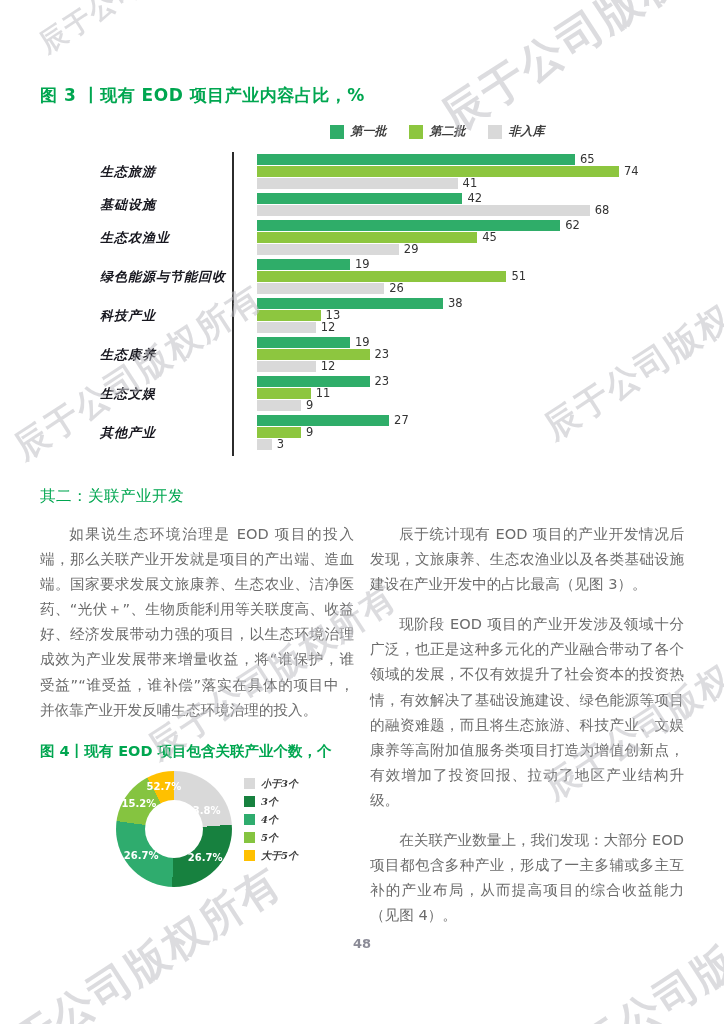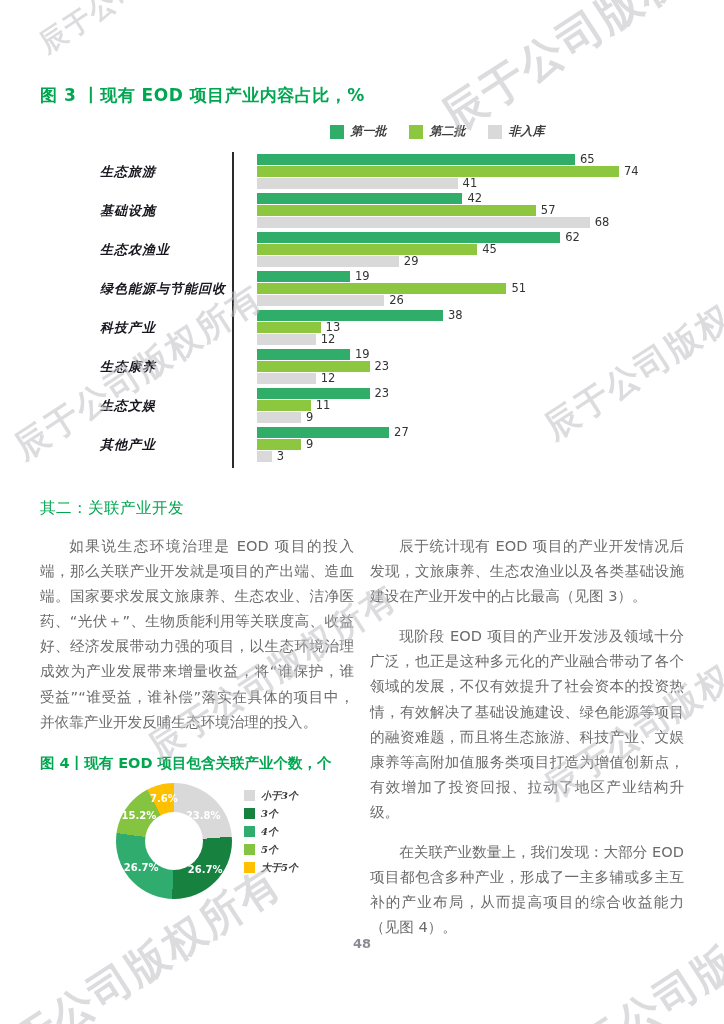--- a/index.html
+++ b/index.html
@@ -132,24 +132,20 @@
           </div>
         </div>
         <div class="bar-row">
           <div class="cat-label">基础设施</div>
           <div class="bar-group">
             <div class="bar-line">
               <div class="bar-fill" style="background: rgb(47, 173, 105); width: 205.459px;"></div>
               <span class="bar-val">42</span>
             </div>
             <div class="bar-line">
-              <div class="bar-fill" style="background: rgb(141, 198, 63); width: 278.838px;"></div>
-              <span class="bar-val">57</span>
-            </div>
-            <div class="bar-line">
               <div class="bar-fill" style="background: rgb(217, 217, 217); width: 332.649px;"></div>
               <span class="bar-val">68</span>
             </div>
           </div>
         </div>
         <div class="bar-row">
           <div class="cat-label">生态农渔业</div>
           <div class="bar-group">
             <div class="bar-line">
               <div class="bar-fill" style="background: rgb(47, 173, 105); width: 303.297px;"></div>
@@ -256,25 +252,25 @@
 
     <div class="columns">
       <div class="col">
         <p class="para">如果说生态环境治理是 EOD 项目的投入端，那么关联产业开发就是项目的产出端、造血端。国家要求发展文旅康养、生态农业、洁净医药、“光伏＋”、生物质能利用等关联度高、收益好、经济发展带动力强的项目，以生态环境治理成效为产业发展带来增量收益，将“谁保护，谁受益”“谁受益，谁补偿”落实在具体的项目中，并依靠产业开发反哺生态环境治理的投入。</p>
         <div class="fig4-title">图 4丨现有 EOD 项目包含关联产业个数，个</div>
         <div class="donut-area">
           <div class="donut-wrap">
             <div class="donut" id="donut" style="background: conic-gradient(rgb(217, 217, 217) 0deg, rgb(217, 217, 217) 85.68deg, rgb(23, 129, 63) 85.68deg, rgb(23, 129, 63) 181.8deg, rgb(47, 172, 110) 181.8deg, rgb(47, 172, 110) 277.92deg, rgb(133, 196, 64) 277.92deg, rgb(133, 196, 64) 332.64deg, rgb(255, 192, 0) 332.64deg, rgb(255, 192, 0) 360deg);"></div>
             <div class="donut-hole"></div>
             <div id="donut-labels">
-                <span class="donut-label" style="left: 87.238px; top: 33px;">23.8%</span>
+                <span class="donut-label" style="left: 87.238px; top: 40px;">23.8%</span>
                 <span class="donut-label" style="left: 89.0668px; top: 87.7296px;">26.7%</span>
                 <span class="donut-label" style="left: 25.1277px; top: 85.7203px;">26.7%</span>
                 <span class="donut-label" style="left: 22.8974px; top: 33.1644px;">15.2%</span>
-                <span class="donut-label" style="left: 47.8305px; top: 16.2198px;">7.6%</span>
+                <span class="donut-label" style="left: 47.8305px; top: 16.2198px;">52.7%</span>
               </div>
           </div>
           <div class="legend4" id="legend4">
               <div class="legend-item">
                 <span class="swatch" style="background:#D9D9D9"></span>
                 <span class="legend-label">小于3个</span>
               </div>
               <div class="legend-item">
                 <span class="swatch" style="background:#17813F"></span>
                 <span class="legend-label">3个</span>

